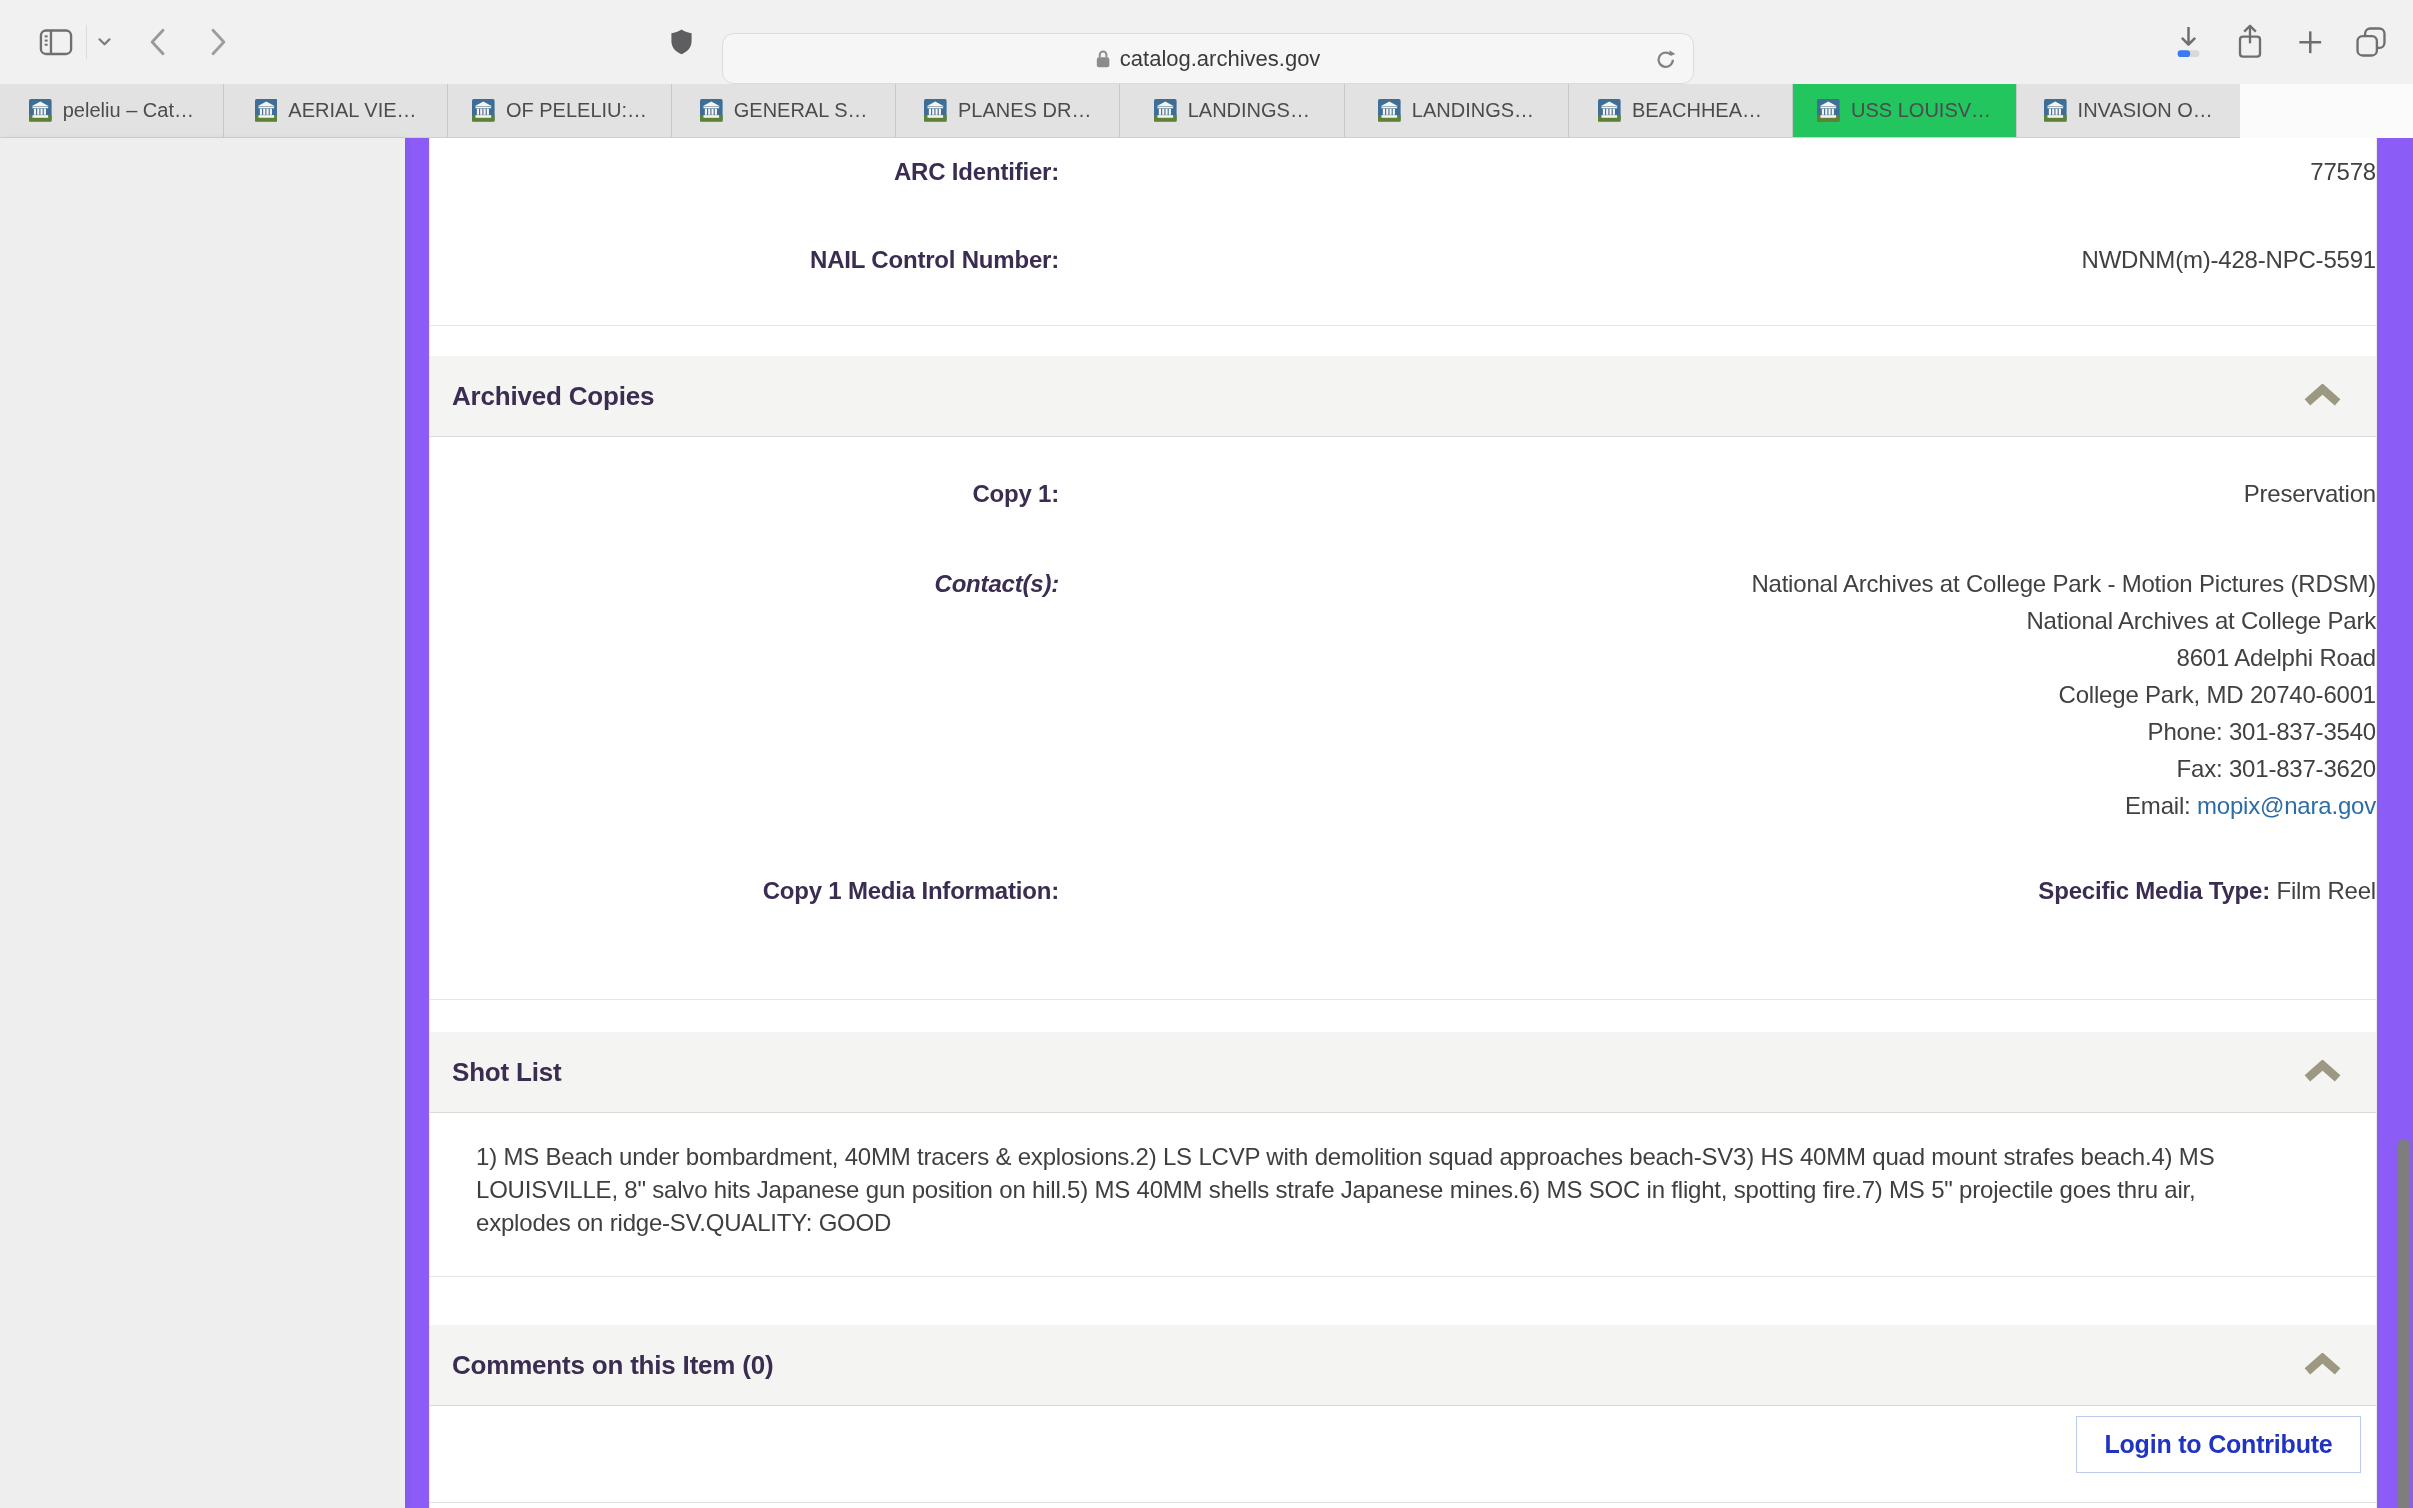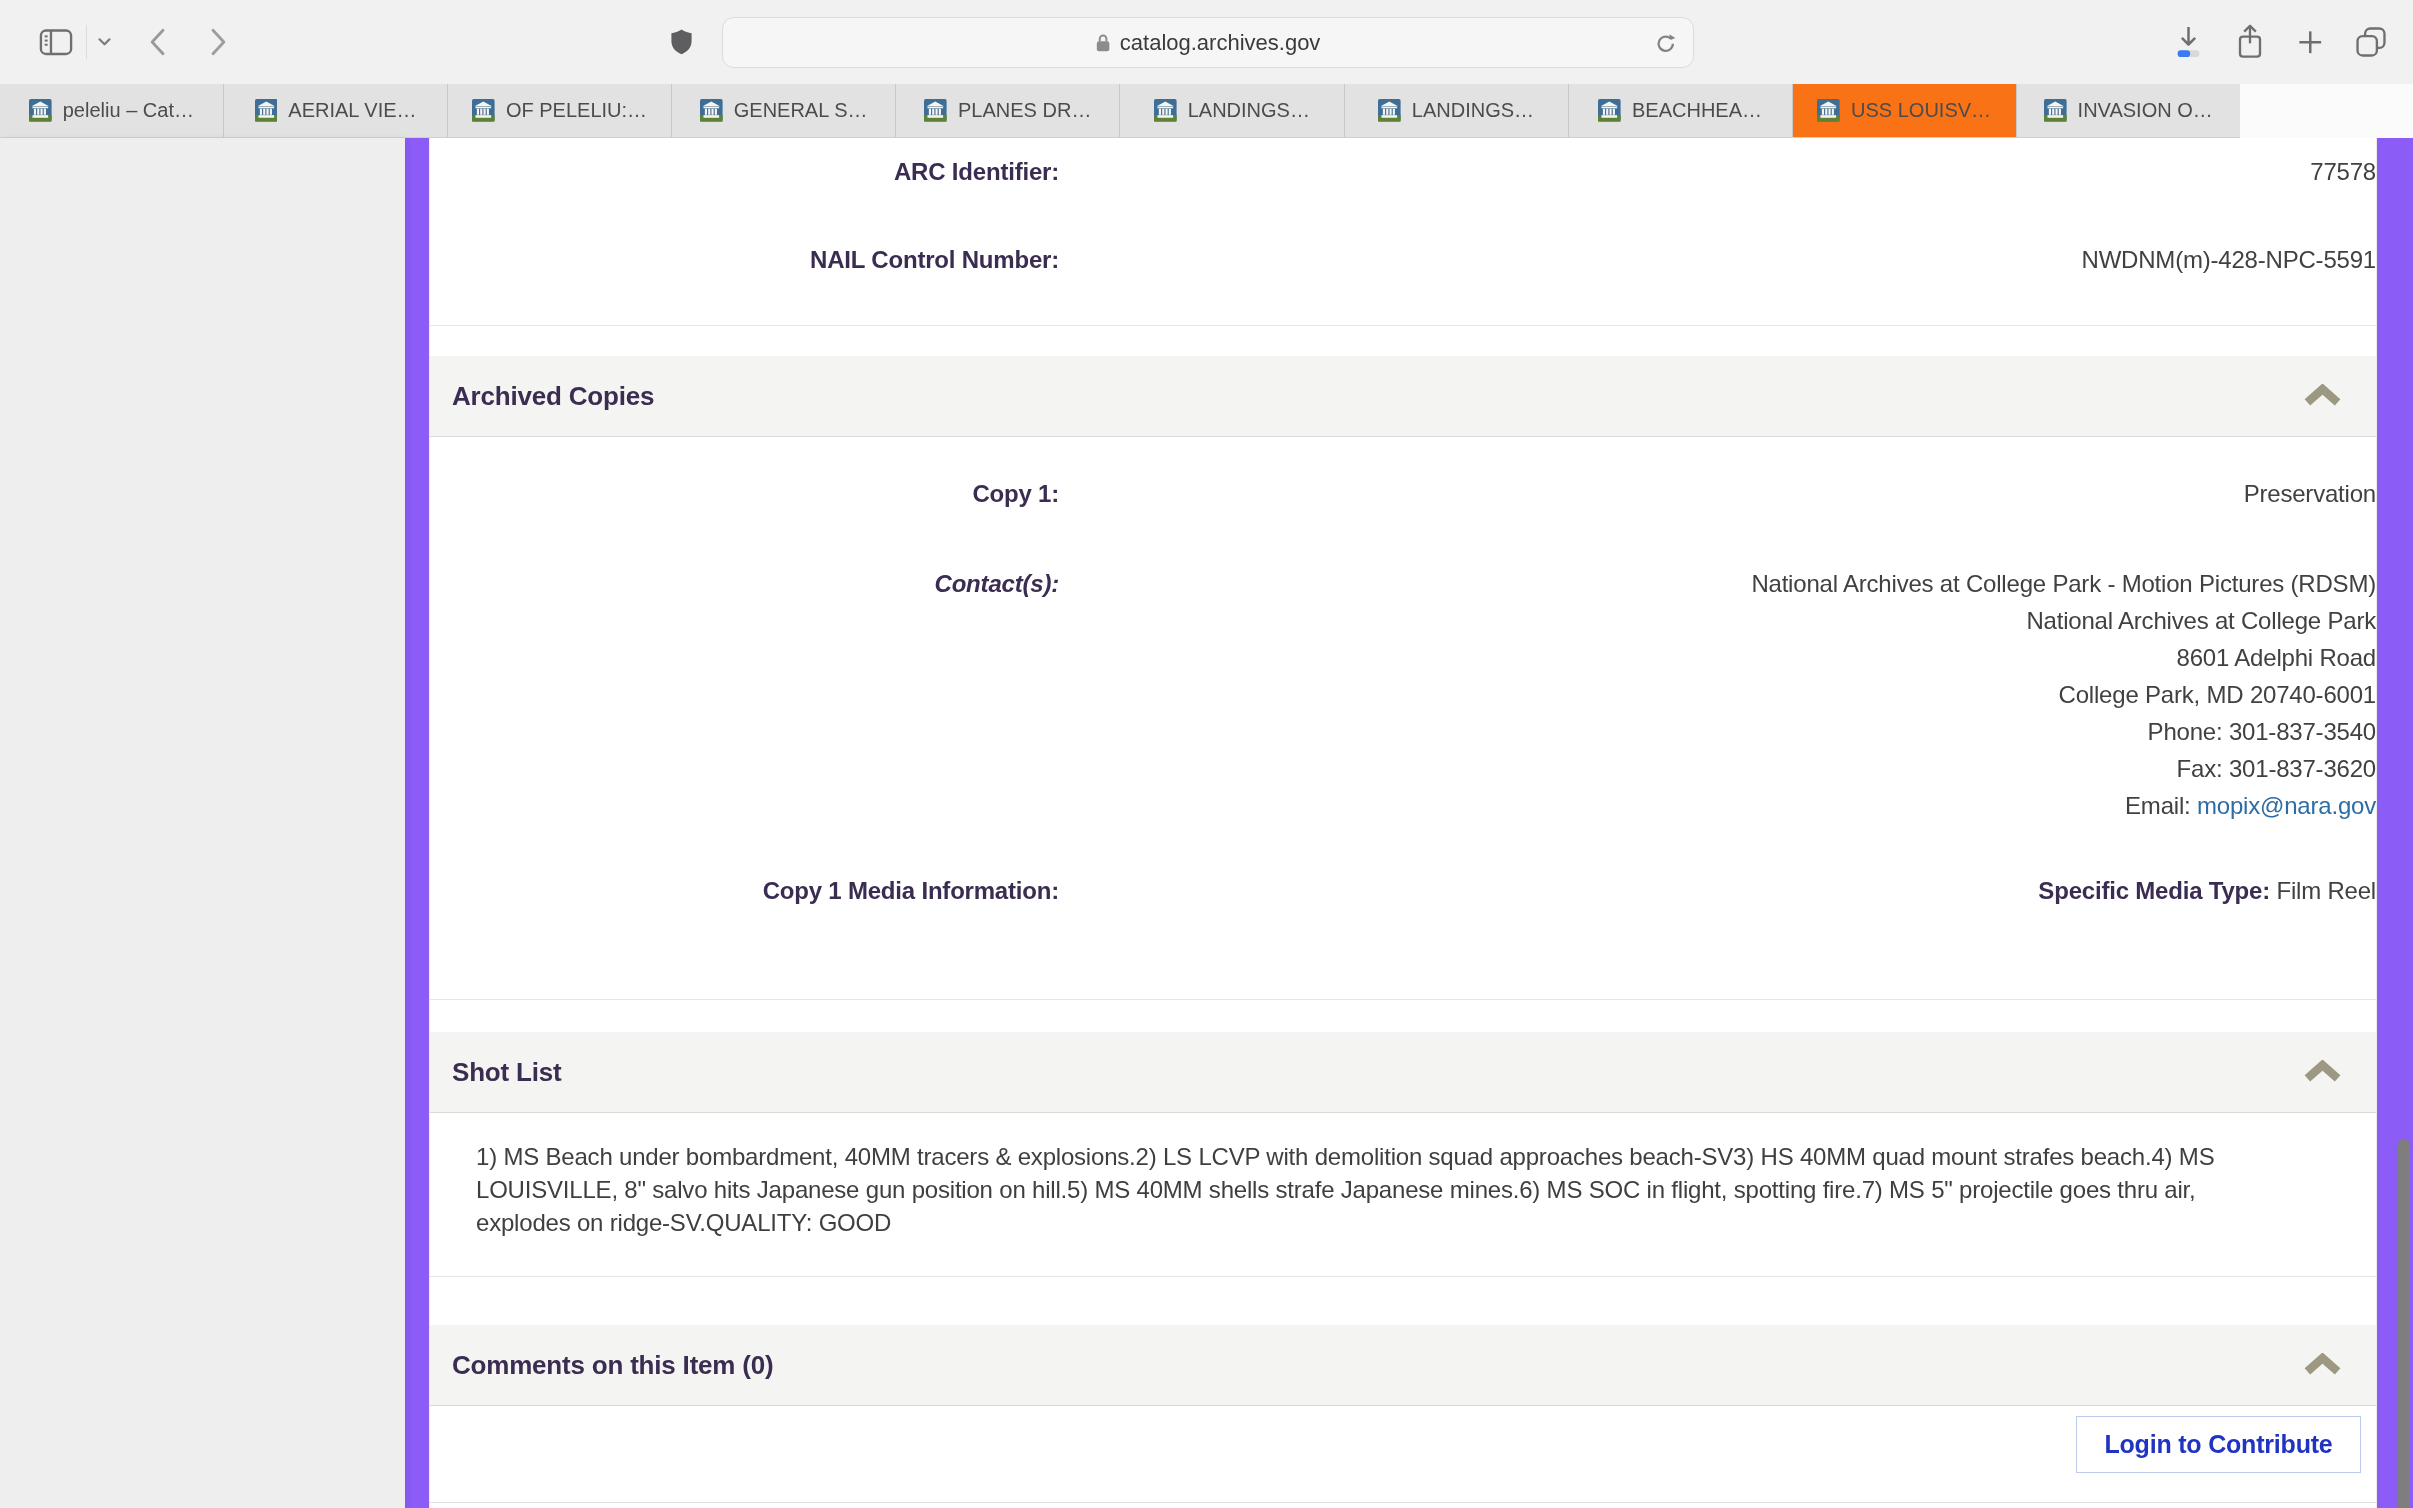--- a/index.html
+++ b/index.html
@@ -6,33 +6,33 @@
   html,body { width:2413px; height:1508px; overflow:hidden;
     font-family:"Liberation Sans", sans-serif; background:#fbfbfb; }
 
   
   .toolbar { position:absolute; top:0; left:0; width:2413px; height:84px;
     background:#f2f1f2; }
   .tb-btn { position:absolute; top:0; height:84px; display:flex;
     align-items:center; justify-content:center; background:none; border:none; cursor:default; }
   .tb-sep { position:absolute; top:25px; width:0.8px; height:34px; background:#dcdbdd; }
 
-  .url-field { position:absolute; left:722px; top:17px; width:972px; height:51px;
+  .url-field { position:absolute; left:722px; top:33px; width:972px; height:51px;
     background:#f7f6f7; border:0.8px solid #dcdbdc; border-radius:11.7px;
     display:flex; align-items:center; justify-content:center; }
   .url-text { font-size:22px; color:#3a393c; margin-left:10px; }
   .reload { position:absolute; right:13.4px; top:11.7px; }
 
   
   .tabbar { position:absolute; top:84px; left:0; width:2240px; height:54px;
     display:flex; background:#e3e2e3; border-bottom:0.8px solid #cfced0; }
   .tab { flex:1 1 0; display:flex; align-items:center; justify-content:center;
     gap:11px; border-right:0.8px solid #c9c8c9; background:#e3e2e3; min-width:0; }
   .tab:last-child { border-right:none; }
-  .tab.active { background:#f97316; }
+  .tab.active { background:#22c55e; }
   .tab-label { font-size:20px; color:#4c4b4d; white-space:nowrap; overflow:hidden; }
   .favicon { flex:0 0 auto; }
 
   
   .content { position:absolute; top:138px; left:0; width:2413px; height:1370px;
     background:#8b5cf6; }
   .left-rail { position:absolute; left:0; top:0; width:405px; height:1370px;
     background:#efeeee; box-shadow:2.5px 0 6.7px rgba(0,0,0,0.05); }
   .page { position:absolute; left:429px; top:0; width:1948px; height:1370px;
     background:#ffffff; border-left:0.8px solid #eeedee; border-right:0.8px solid #eeedee; }

